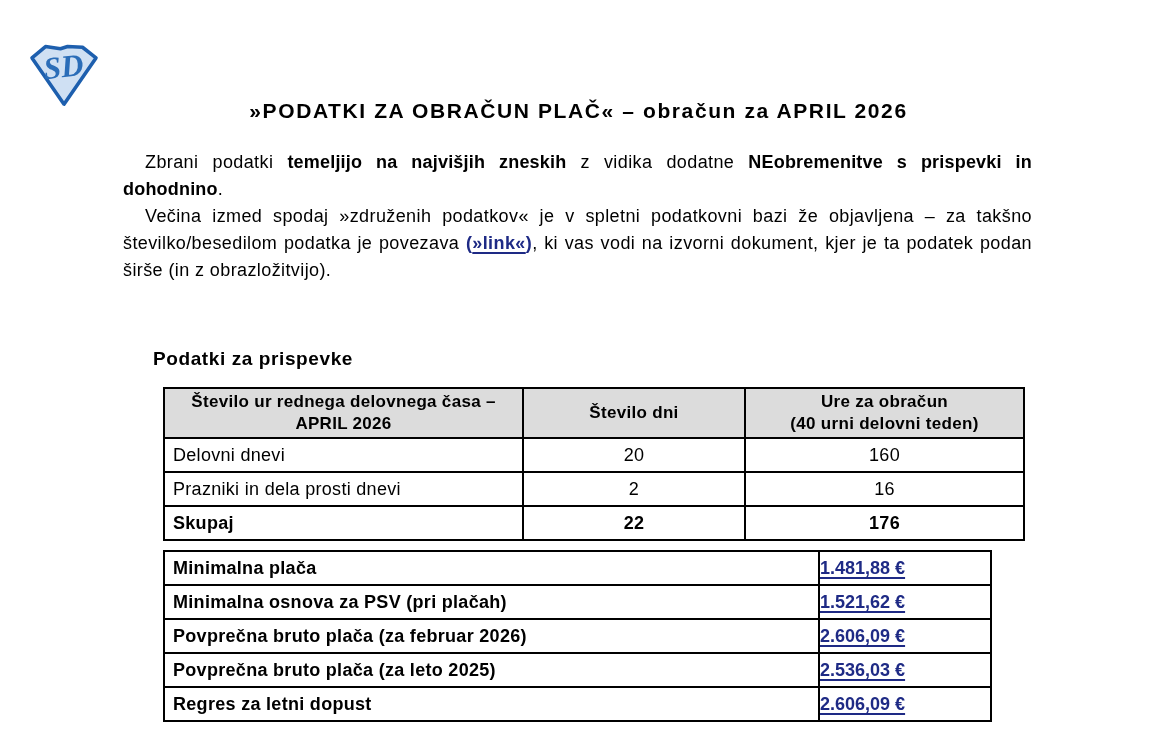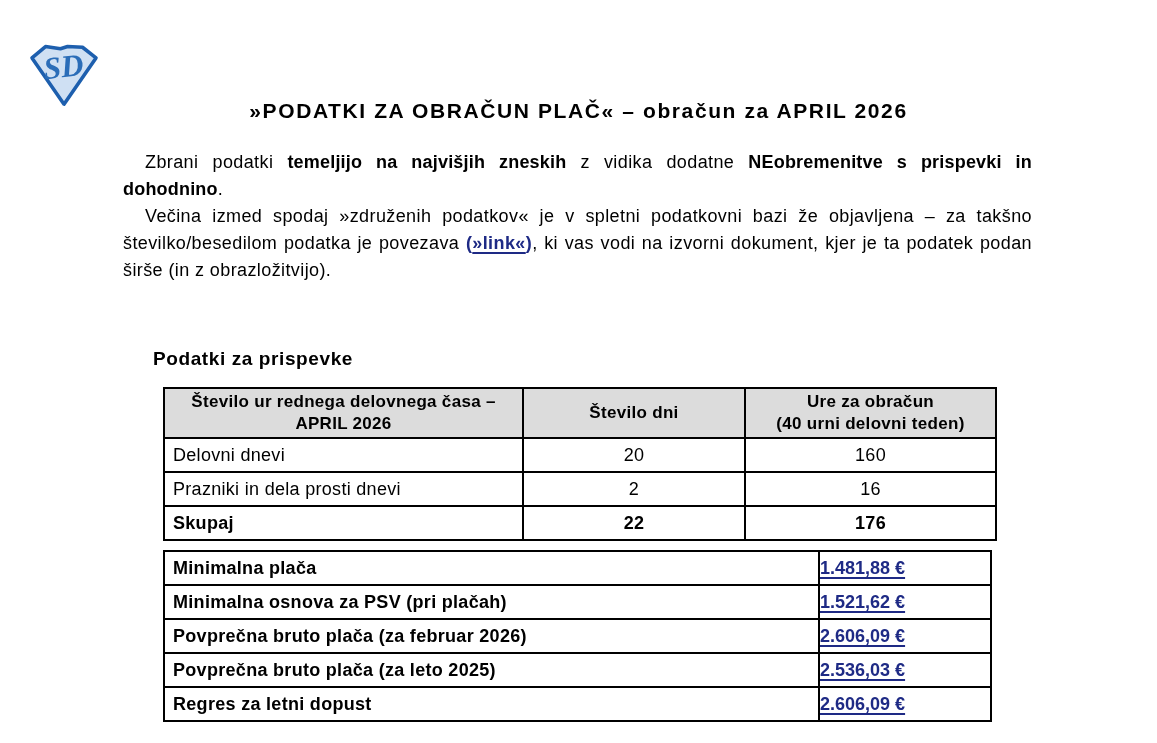--- a/index.html
+++ b/index.html
@@ -84,21 +84,21 @@
     height: 34px;
     font-size: 18px;
     vertical-align: middle;
     letter-spacing: 0.3px;
   }
   .hours-table td.label-cell { text-align: left; padding-left: 8px; }
   .hours-table td.num-cell { text-align: center; }
   .hours-table tr.total-row td { font-weight: bold; }
   .col-1 { width: 359px; }
   .col-2 { width: 222px; }
-  .col-3 { width: 251px; }
+  .col-3 { width: 279px; }
   .amounts-table {
     position: absolute;
     top: 550px;
     left: 163px;
     width: 827px;
   }
   .amounts-table td { border: 2px solid #000000; height: 34px; vertical-align: middle; }
   .amounts-table td.a-label {
     width: 655px;
     font-size: 18px;

